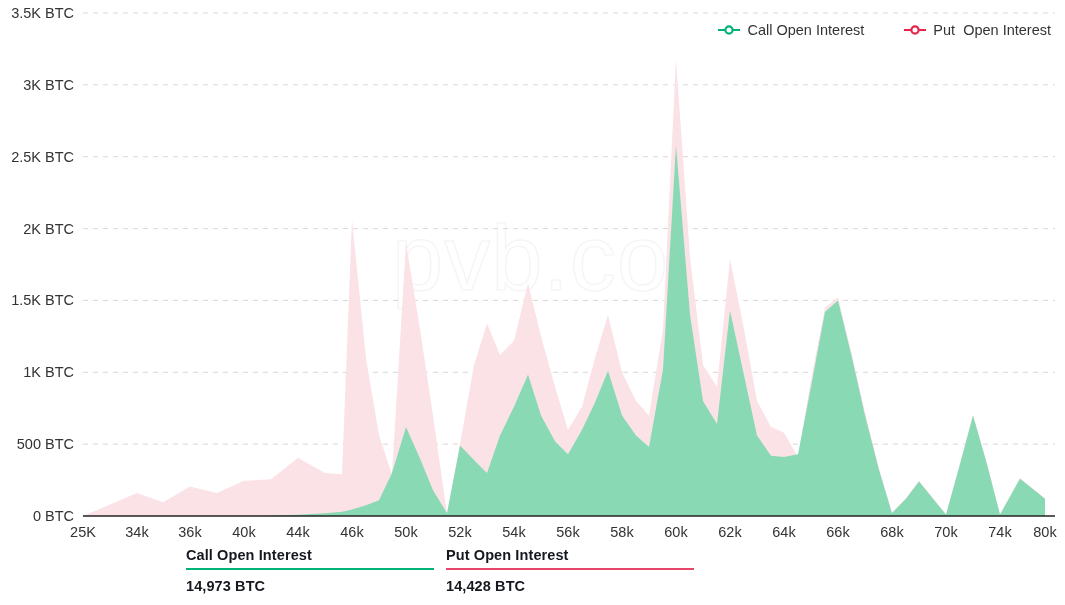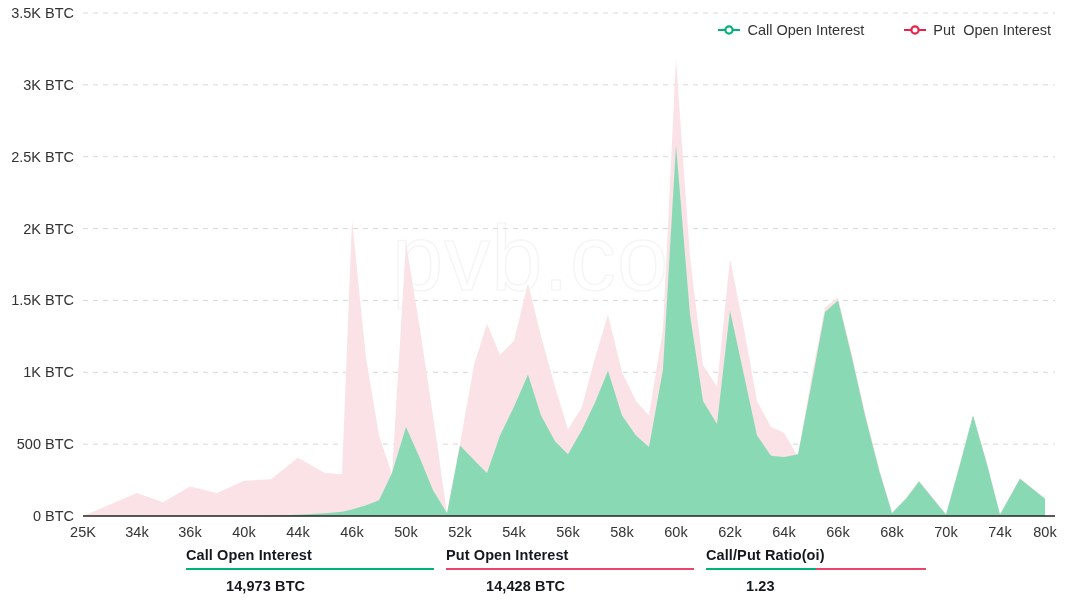--- a/index.html
+++ b/index.html
@@ -44,21 +44,21 @@
   }
   .stat { width: 260px; }
   .stat-title {
     font-size: 14.5px; font-weight: bold; color: #15181e;
     letter-spacing: 0.1px; margin-bottom: 5px;
   }
   .stat-rule { height: 2px; width: 248px; display: flex; }
   .stat-rule span { display: block; height: 2px; }
   .stat-value {
     font-size: 14.5px; font-weight: bold; color: #15181e;
-    margin-top: 8px; letter-spacing: 0.1px; margin-left: 40px;
+    margin-top: 8px; letter-spacing: 0.1px;
   }
 </style>
 </head>
 <body>
 
 <div id="root">
 
   <div class="legend">
     <div class="legend-item">
       <svg class="legend-marker" viewBox="0 0 22 12">
@@ -136,23 +136,15 @@
       </div>
       <div class="stat-value">14,973 BTC</div>
     </div>
     <div class="stat">
       <div class="stat-title">Put Open Interest</div>
       <div class="stat-rule">
         <span style="width:248px;background:#e8456a;"></span>
       </div>
       <div class="stat-value">14,428 BTC</div>
     </div>
-    <div class="stat">
-      <div class="stat-title">Call/Put Ratio(oi)</div>
-      <div class="stat-rule">
-        <span style="width:110px;background:#00b377;"></span>
-        <span style="width:110px;background:#e8456a;"></span>
-      </div>
-      <div class="stat-value">1.23</div>
-    </div>
   </div>
 
 </div>
 
 </body></html>

